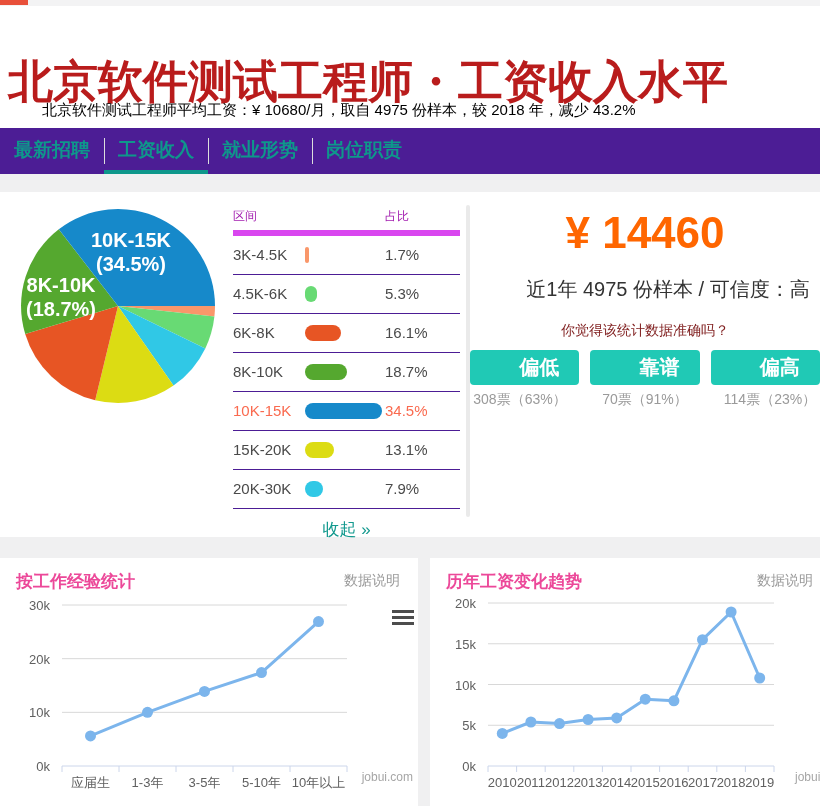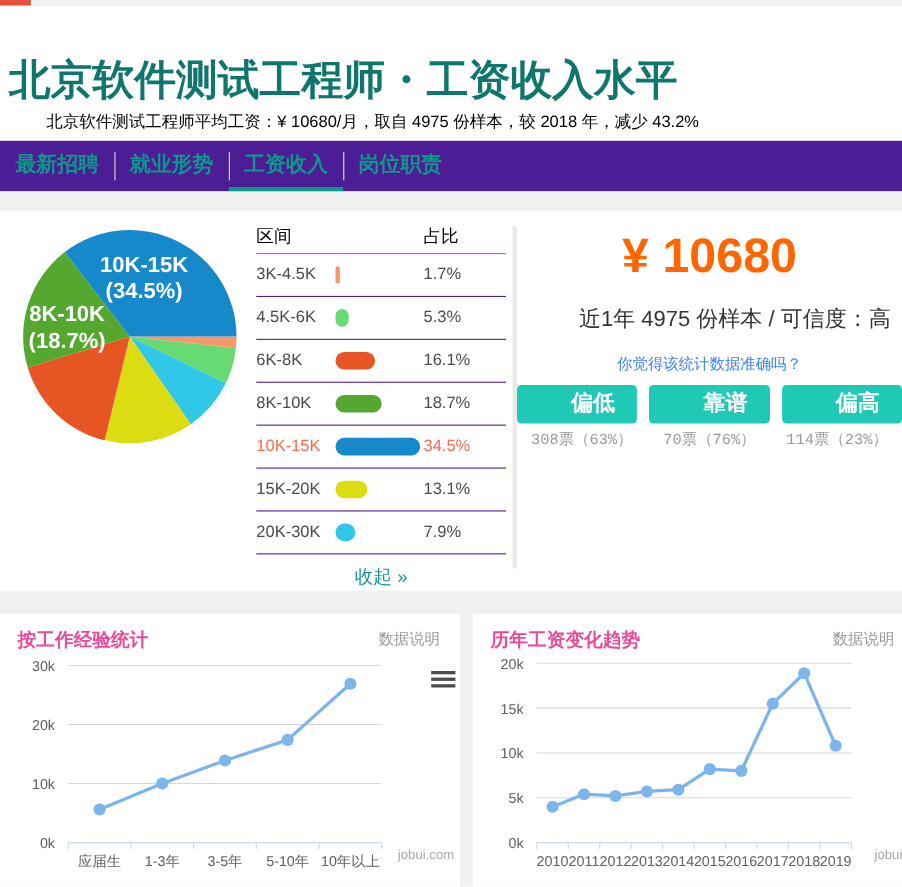--- a/index.html
+++ b/index.html
@@ -2,54 +2,54 @@
 <html><head>
 <meta charset="utf-8">
 <style>
   html,body{margin:0;padding:0;}
   body{font-family:"Liberation Sans","DejaVu Sans",sans-serif;}
   #app{position:relative;width:820px;height:806px;overflow:hidden;background:#fff;}
 
   .top-strip{position:absolute;left:0;top:0;width:820px;height:6px;background:#f3f3f4;}
   .red-dash{position:absolute;left:0;top:0;width:28px;height:5px;background:#e8503a;}
 
-  .page-title{position:absolute;left:8px;top:22px;font-size:38px;font-weight:bold;color:#0f766e;white-space:nowrap;}
+  .page-title{position:absolute;left:8px;top:22px;font-size:45px;font-weight:bold;color:#b91c1c;white-space:nowrap;}
   .page-subtitle{position:absolute;left:6px;top:86px;font-size:15px;color:#000000;white-space:nowrap;margin-left:36px;}
 
   .tab-bar{position:absolute;left:0;top:128px;width:820px;height:46px;display:flex;background:#4c1d95;}
   .tab{position:relative;padding:0 14px;height:46px;line-height:44px;font-size:19px;font-weight:bold;color:#0e978b;cursor:pointer;white-space:nowrap;}
   .tab + .tab::before{content:"";position:absolute;left:0;top:10px;height:26px;width:1px;background:#dddddd;}
   .tab.active::after{content:"";position:absolute;left:0;right:0;bottom:0;height:4px;background:#0e978b;}
 
   .content-bg{position:absolute;left:0;top:174px;width:820px;height:632px;background:#f0f0f1;}
   .card{position:absolute;background:#fff;}
   .card-main{left:0;top:18px;width:820px;height:345px;}
 
   .pie-svg{position:absolute;left:19px;top:15px;}
   .pie-label{font-weight:bold;}
 
   .legend{position:absolute;left:233px;top:10px;width:227px;}
-  .legend-head{position:relative;height:28px;line-height:28px;font-size:16px;color:#000000;border-bottom:1px solid #d946ef;}
+  .legend-head{position:relative;height:28px;line-height:28px;font-size:12px;color:#a21caf;border-bottom:6px solid #d946ef;}
   .legend-head .share-col{position:absolute;left:152px;}
   .lr{position:relative;height:38px;border-bottom:1px solid #4c1d95;font-size:15px;color:#4a4a4a;}
   .lr-label{position:absolute;left:0;line-height:38px;}
   .lr-bar{position:absolute;left:72px;top:11px;height:16px;border-radius:8px;}
   .lr-pct{position:absolute;left:152px;line-height:38px;}
   .lr.hl .lr-label,.lr.hl .lr-pct{color:#fa6a4f;}
   .legend-collapse{margin-top:9px;text-align:center;font-size:17px;color:#12998e;cursor:pointer;}
 
   .v-divider{position:absolute;left:466px;top:13px;width:4px;height:312px;background:#eaeaea;border-radius:2px;}
 
   .salary-panel{position:absolute;left:470px;top:0;width:350px;height:345px;text-align:center;}
   .salary-amount{position:absolute;left:0;top:16px;width:100%;font-size:44px;font-weight:bold;color:#ff6600;}
   .salary-sample{position:absolute;left:0;top:84px;width:100%;font-size:20px;font-weight:normal;color:#333333;white-space:nowrap;padding-left:23px;}
-  .vote-question{position:absolute;left:0;top:130px;width:100%;font-size:14px;color:#3b82f6;}
+  .vote-question{position:absolute;left:0;top:130px;width:100%;font-size:14px;color:#7f1d1d;}
   .vote-buttons{position:absolute;left:0;top:158px;width:100%;display:flex;justify-content:center;gap:11px;}
   .vote-btn{width:100px;height:35px;line-height:35px;background:#20c9b5;color:#fff;font-size:20px;font-weight:bold;border-radius:4px;text-align:center;cursor:pointer;padding-left:29px;}
-  .vote-counts{position:absolute;left:0;top:199px;width:100%;display:flex;justify-content:center;gap:16px;font-family:Liberation Mono, monospace;}
+  .vote-counts{position:absolute;left:0;top:199px;width:100%;display:flex;justify-content:space-between;gap:16px;}
   .vote-count{width:100px;font-size:14px;color:#9a9a9a;white-space:nowrap;text-align:center;}
 
   .chart-card-left{left:0;top:384px;width:418px;height:260px;overflow:hidden;}
   .chart-card-right{left:430px;top:384px;width:440px;height:260px;overflow:hidden;}
   .chart-title{position:absolute;left:16px;top:12px;font-size:17px;font-weight:bold;color:#ec4899;white-space:nowrap;}
   .chart-link{position:absolute;top:14px;font-size:14px;color:#9a9a9a;cursor:pointer;white-space:nowrap;}
   .chart-card-left .chart-link{right:18px;}
   .chart-card-right .chart-link{left:327px;}
   .chart-svg{position:absolute;left:0;top:0;}
   .hamburger{position:absolute;left:392px;top:52px;width:22px;cursor:pointer;}
@@ -64,22 +64,22 @@
 <div id="app">
   <div class="top-strip">
     <div class="red-dash"></div>
   </div>
 
   <h1 class="page-title">北京软件测试工程师・工资收入水平</h1>
   <p class="page-subtitle">北京软件测试工程师平均工资：¥ 10680/月，取自 4975 份样本，较 2018 年，减少 43.2%</p>
 
   <div class="tab-bar">
       <div class="tab">最新招聘</div>
+      <div class="tab active">工资收入</div>
       <div class="tab">就业形势</div>
-      <div class="tab active">工资收入</div>
       <div class="tab">岗位职责</div>
     </div>
 
   <div class="content-bg">
 
     <div class="card card-main">
       <svg id="pie-svg" class="pie-svg" width="200" height="200" viewBox="0 0 200 200">
           <path d="M99,99 L196.0,99.0 A97,97 0 0 1 195.4,109.6 Z" fill="#f9976a"></path>
           <path d="M99,99 L195.4,109.6 A97,97 0 0 1 186.3,141.4 Z" fill="#68da74"></path>
           <path d="M99,99 L186.3,141.4 A97,97 0 0 1 154.5,178.6 Z" fill="#30c8e6"></path>
@@ -134,31 +134,31 @@
               <span class="lr-bar" style="width: 17.617px; background: rgb(48, 200, 230);"></span>
               <span class="lr-pct">7.9%</span>
             </div>
           </div>
         <div class="legend-collapse">收起 »</div>
       </div>
 
       <div class="v-divider"></div>
 
       <div class="salary-panel">
-        <div class="salary-amount">¥ 10680</div>
+        <div class="salary-amount">¥ 14460</div>
         <div class="salary-sample">近1年 4975 份样本 / 可信度：高</div>
         <div class="vote-question">你觉得该统计数据准确吗？</div>
         <div class="vote-buttons">
             <div class="vote-btn">偏低</div>
             <div class="vote-btn">靠谱</div>
             <div class="vote-btn">偏高</div>
           </div>
         <div class="vote-counts">
             <div class="vote-count">308票（63%）</div>
-            <div class="vote-count">70票（76%）</div>
+            <div class="vote-count">70票（91%）</div>
             <div class="vote-count">114票（23%）</div>
           </div>
       </div>
     </div>
 
     <div class="card chart-card-left">
       <div class="chart-title">按工作经验统计</div>
       <div class="chart-link">数据说明</div>
       <svg id="exp-chart" class="chart-svg" width="418" height="260" viewBox="0 0 418 260">
           <line x1="62" x2="347" y1="208" y2="208" stroke="#ccd6eb" stroke-width="1"></line>

